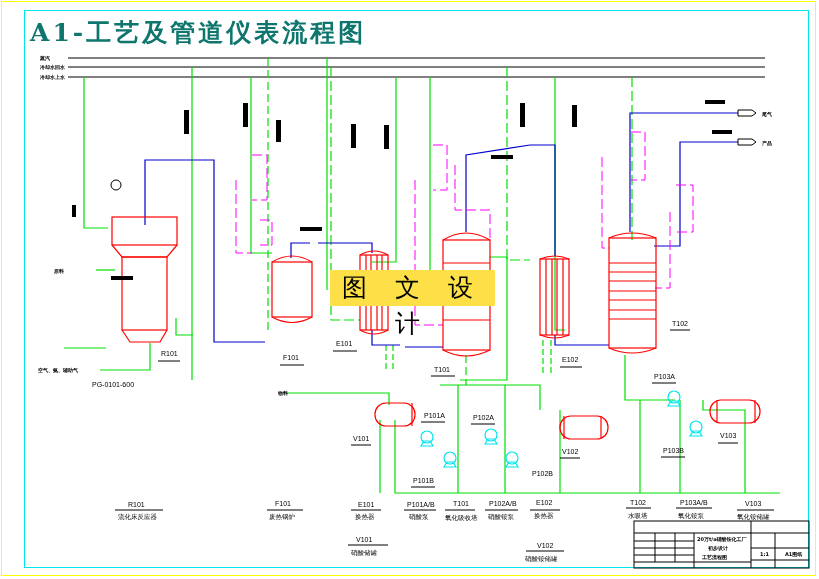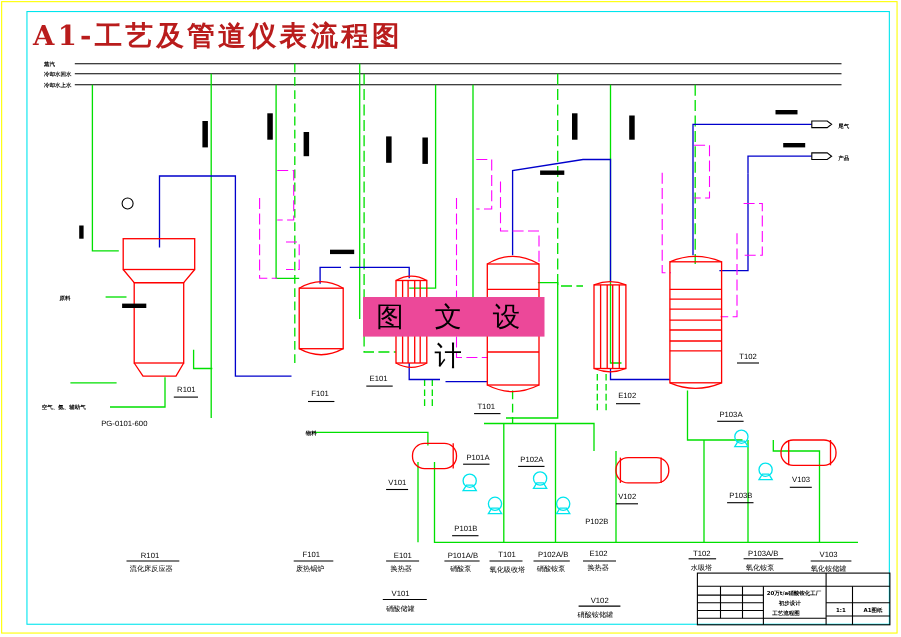--- a/index.html
+++ b/index.html
@@ -1,24 +1,24 @@
 <!DOCTYPE html>
 <html><head>
 <meta charset="utf-8">
 <style>
   html,body{margin:0;padding:0;background:#fff;}
   body{width:819px;height:579px;overflow:hidden;position:relative;font-family:"Liberation Sans",sans-serif;}
   .frame-outer{position:absolute;left:1px;top:1px;width:815px;height:575px;border:1px solid #ffff00;box-sizing:border-box;}
   .frame-inner{position:absolute;left:24px;top:10px;width:785px;height:558px;border:1px solid #00e5ee;box-sizing:border-box;}
-  #title{position:absolute;left:30px;top:16px;font-family:"DejaVu Serif",serif;font-size:25px;color:#b91c1c;font-weight:bold;letter-spacing:3px;}
+  #title{position:absolute;left:30px;top:16px;font-family:"DejaVu Serif",serif;font-size:25px;color:#0f766e;font-weight:bold;letter-spacing:3px;}
   svg#pid{position:absolute;left:0;top:0;}
   .lbl{font-family:"Liberation Sans",sans-serif;font-size:7px;fill:#000;}
   .lbl-cn{font-family:"DejaVu Sans",sans-serif;font-size:6.5px;fill:#000;}
   .util{font-family:"DejaVu Sans",sans-serif;font-size:5px;fill:#000;font-weight:bold;}
-  #watermark{position:absolute;left:330px;top:270px;width:165px;height:36px;background:#ec4899;font-family:"DejaVu Serif",serif;font-size:25px;color:#000;letter-spacing:10px;text-align:center;line-height:36px;}
+  #watermark{position:absolute;left:330px;top:270px;width:165px;height:36px;background:#fde047;font-family:"DejaVu Serif",serif;font-size:25px;color:#000;letter-spacing:10px;text-align:center;line-height:36px;}
 </style>
 </head>
 <body>
 
 <div class="frame-outer"></div>
 <div class="frame-inner"></div>
 <div id="title">A1-工艺及管道仪表流程图</div>
 
 <svg id="pid" width="819" height="579" viewBox="0 0 819 579">
 

